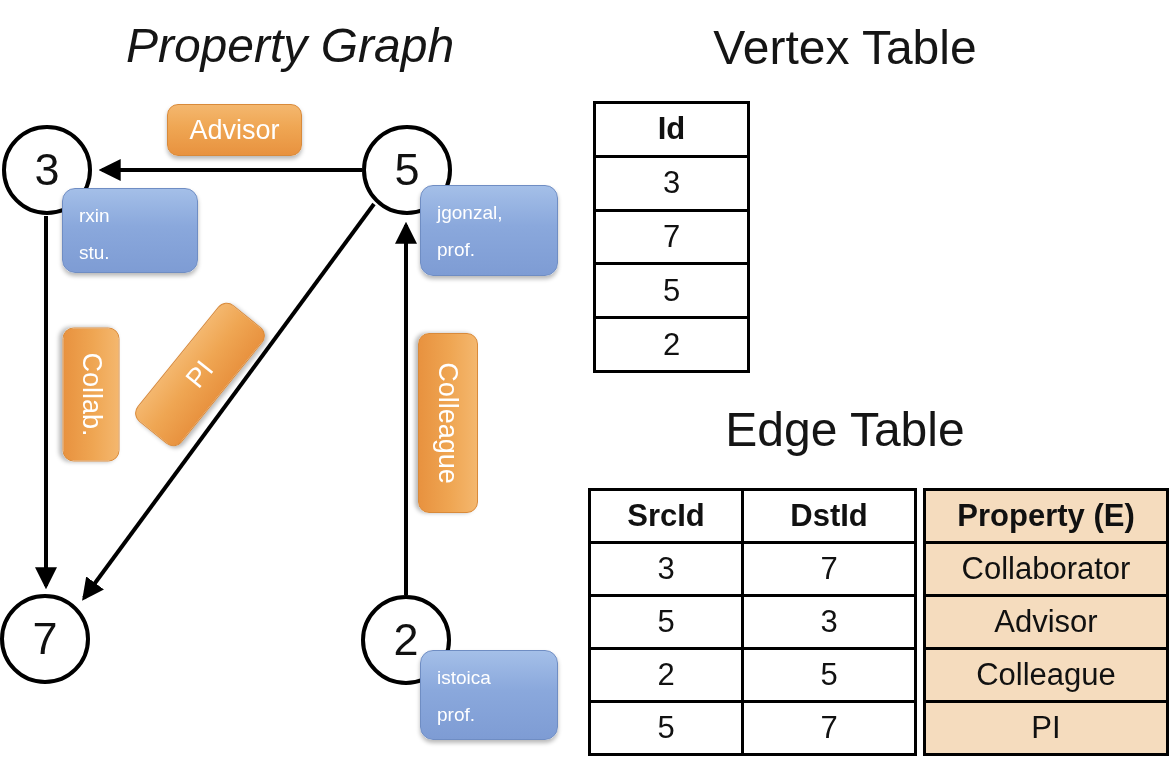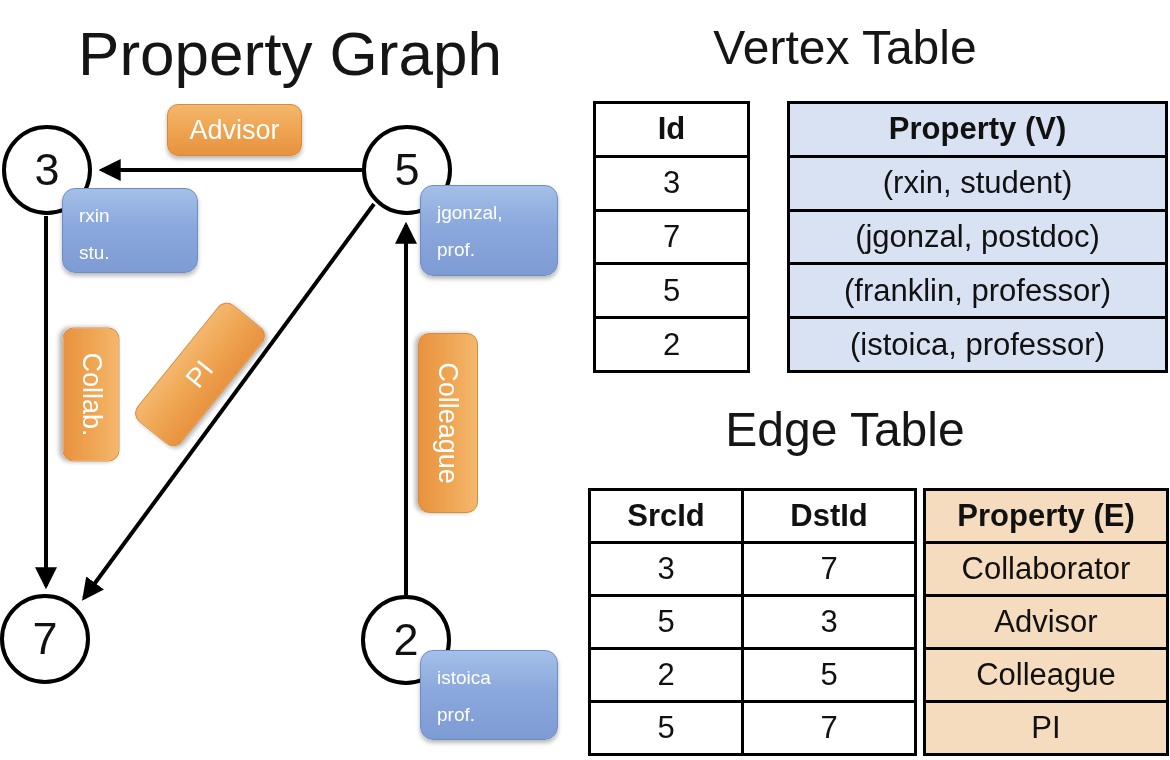--- a/index.html
+++ b/index.html
@@ -1,21 +1,21 @@
 <!DOCTYPE html>
 <html><head>
 <meta charset="utf-8">
 <style>
   html,body{margin:0;padding:0;background:#fff;}
   #stage{
     position:relative;width:1170px;height:760px;background:#fff;overflow:hidden;
     font-family:"Liberation Sans", sans-serif;color:#111;
   }
   .title{position:absolute;text-align:center;font-size:48px;color:#151515;letter-spacing:0px;white-space:nowrap;}
-  #graph-title{left:40px;top:18px;width:500px;font-size:62px;}
+  #graph-title{left:40px;top:18px;width:500px;font-size:48px;font-style:italic;}
   #vertex-title{left:555px;top:20px;width:580px;}
   #edge-title{left:555px;top:402px;width:580px;}
 
   
   .circle{position:absolute;box-sizing:border-box;width:90px;height:90px;background:#fff;
     border:4px solid #000;border-radius:50%;display:flex;align-items:center;justify-content:center;
     font-size:45px;z-index:1;}
   #node3{left:2px;top:125px;}
   #node5{left:362px;top:125px;}
   #node7{left:0px;top:594px;}
@@ -113,27 +113,20 @@
   <div class="edge-pill" id="pill-colleague">Colleague</div>
 
   <div class="tbl" id="vt-id">
     <div class="cell hdr">Id</div>
     <div class="cell">3</div>
     <div class="cell">7</div>
     <div class="cell">5</div>
     <div class="cell">2</div>
   </div>
 
-  <div class="tbl" id="vt-prop">
-    <div class="cell hdr">Property (V)</div>
-    <div class="cell">(rxin, student)</div>
-    <div class="cell">(jgonzal, postdoc)</div>
-    <div class="cell">(franklin, professor)</div>
-    <div class="cell">(istoica, professor)</div>
-  </div>
 
   <div class="tbl" id="et-ids">
     <div class="row">
       <div class="cell hdr c-src">SrcId</div>
       <div class="cell hdr c-dst">DstId</div>
     </div>
     <div class="row">
       <div class="cell c-src">3</div>
       <div class="cell c-dst">7</div>
     </div>

